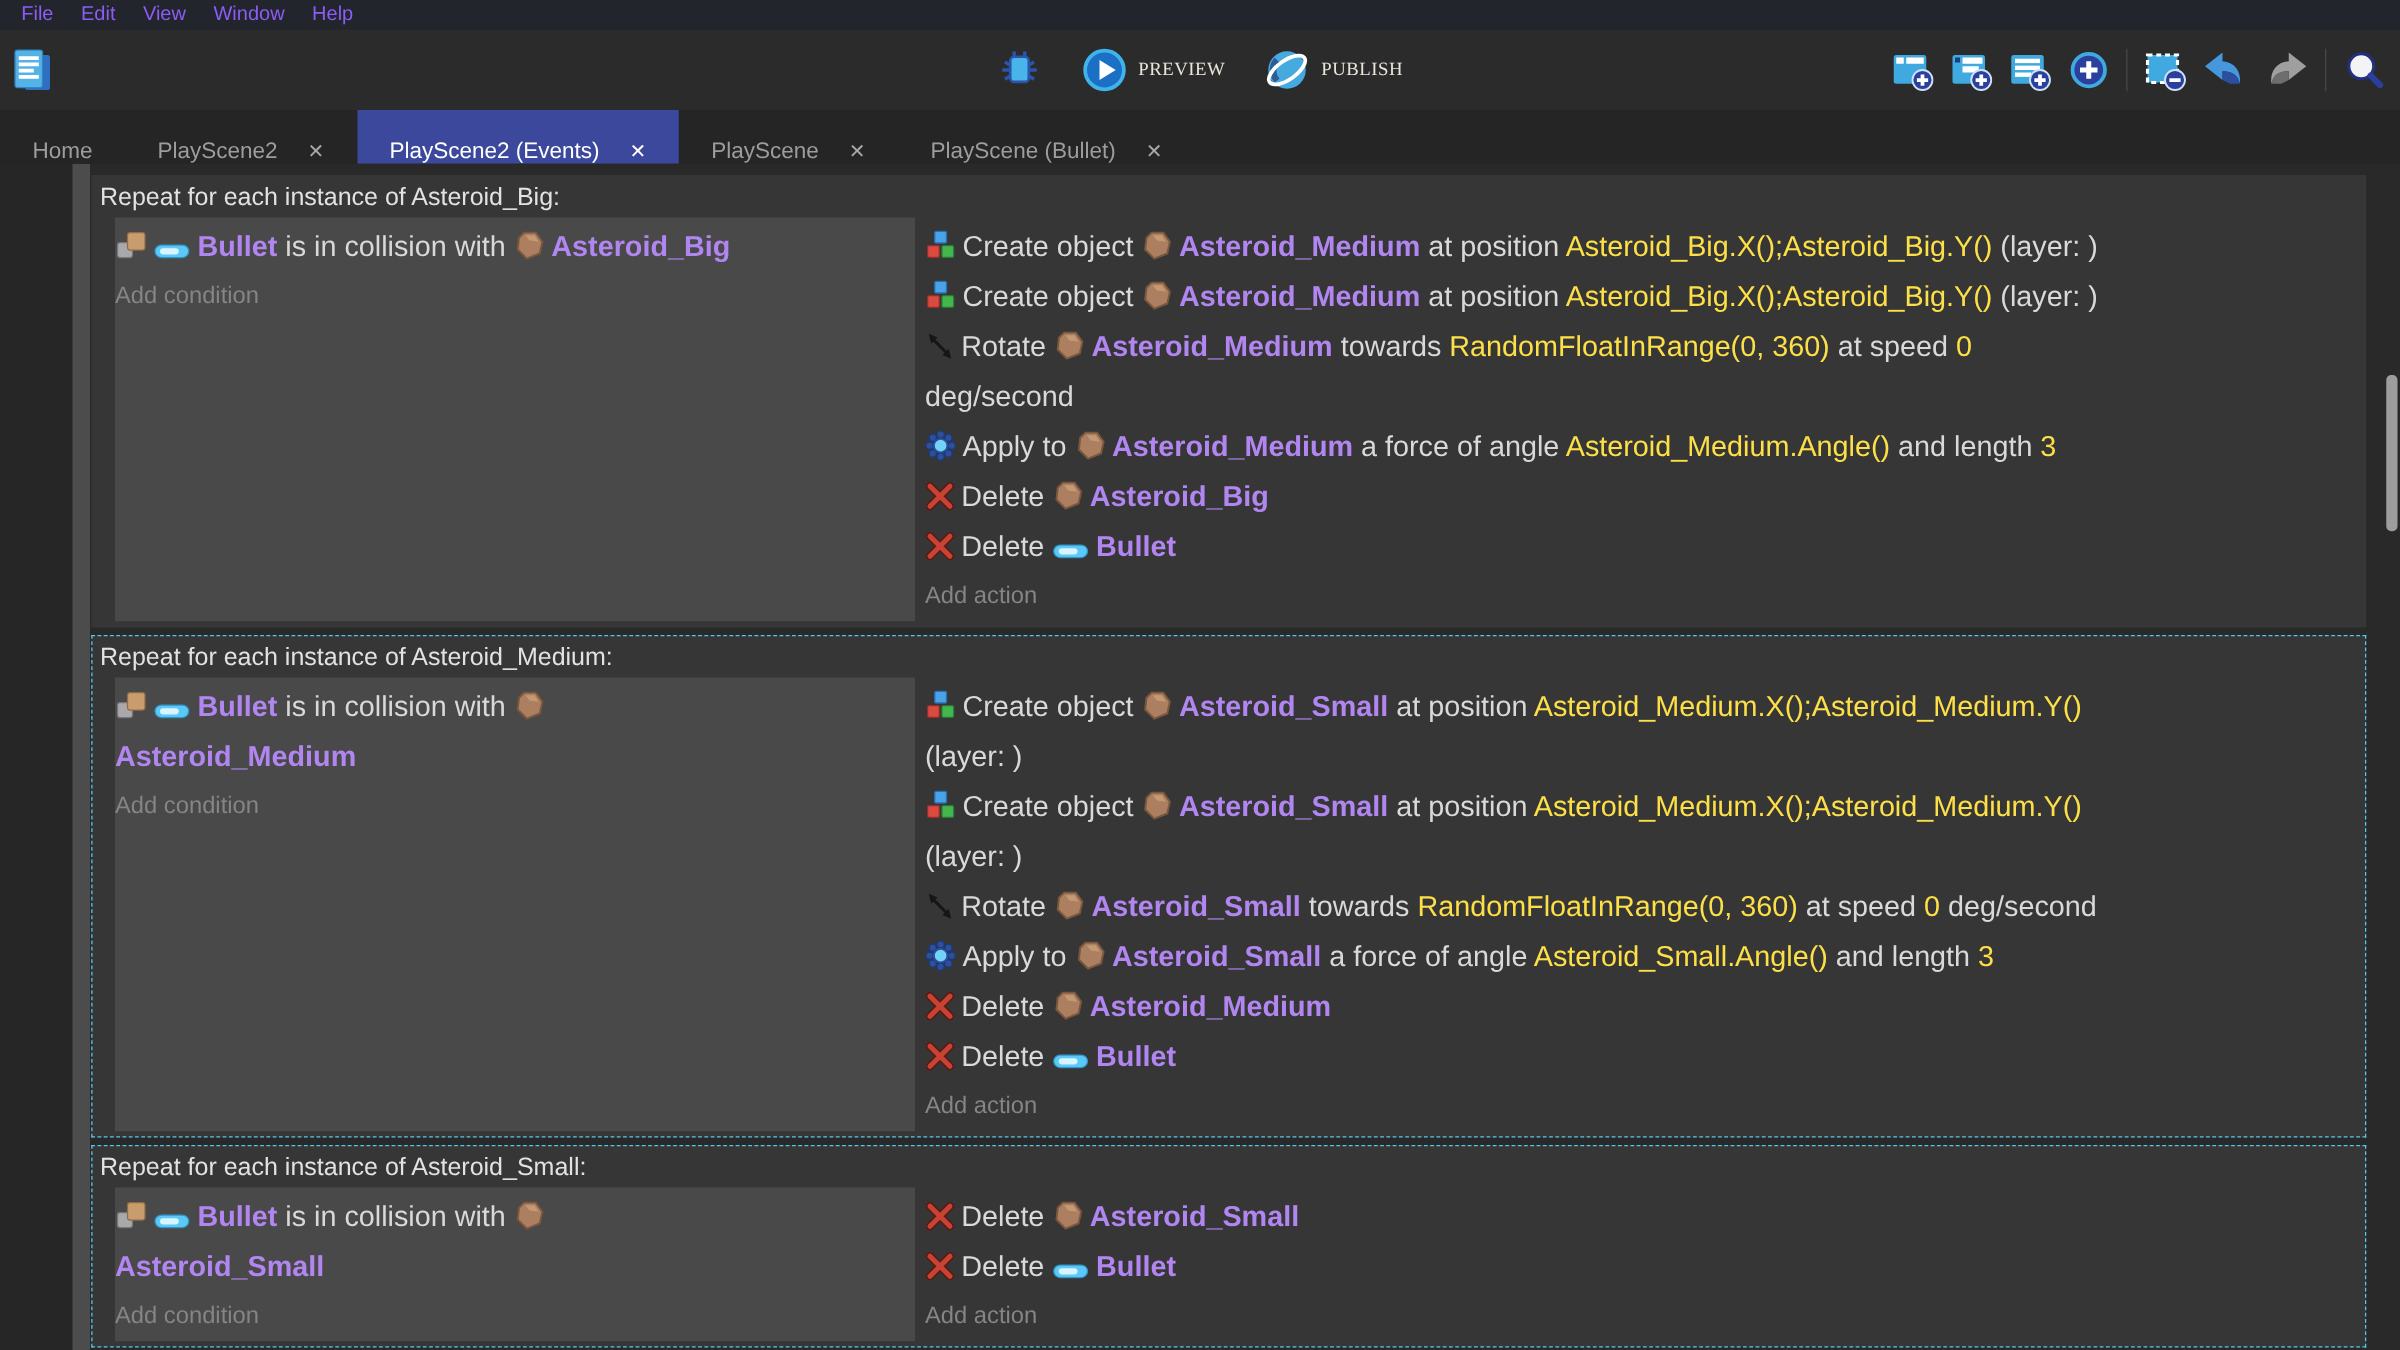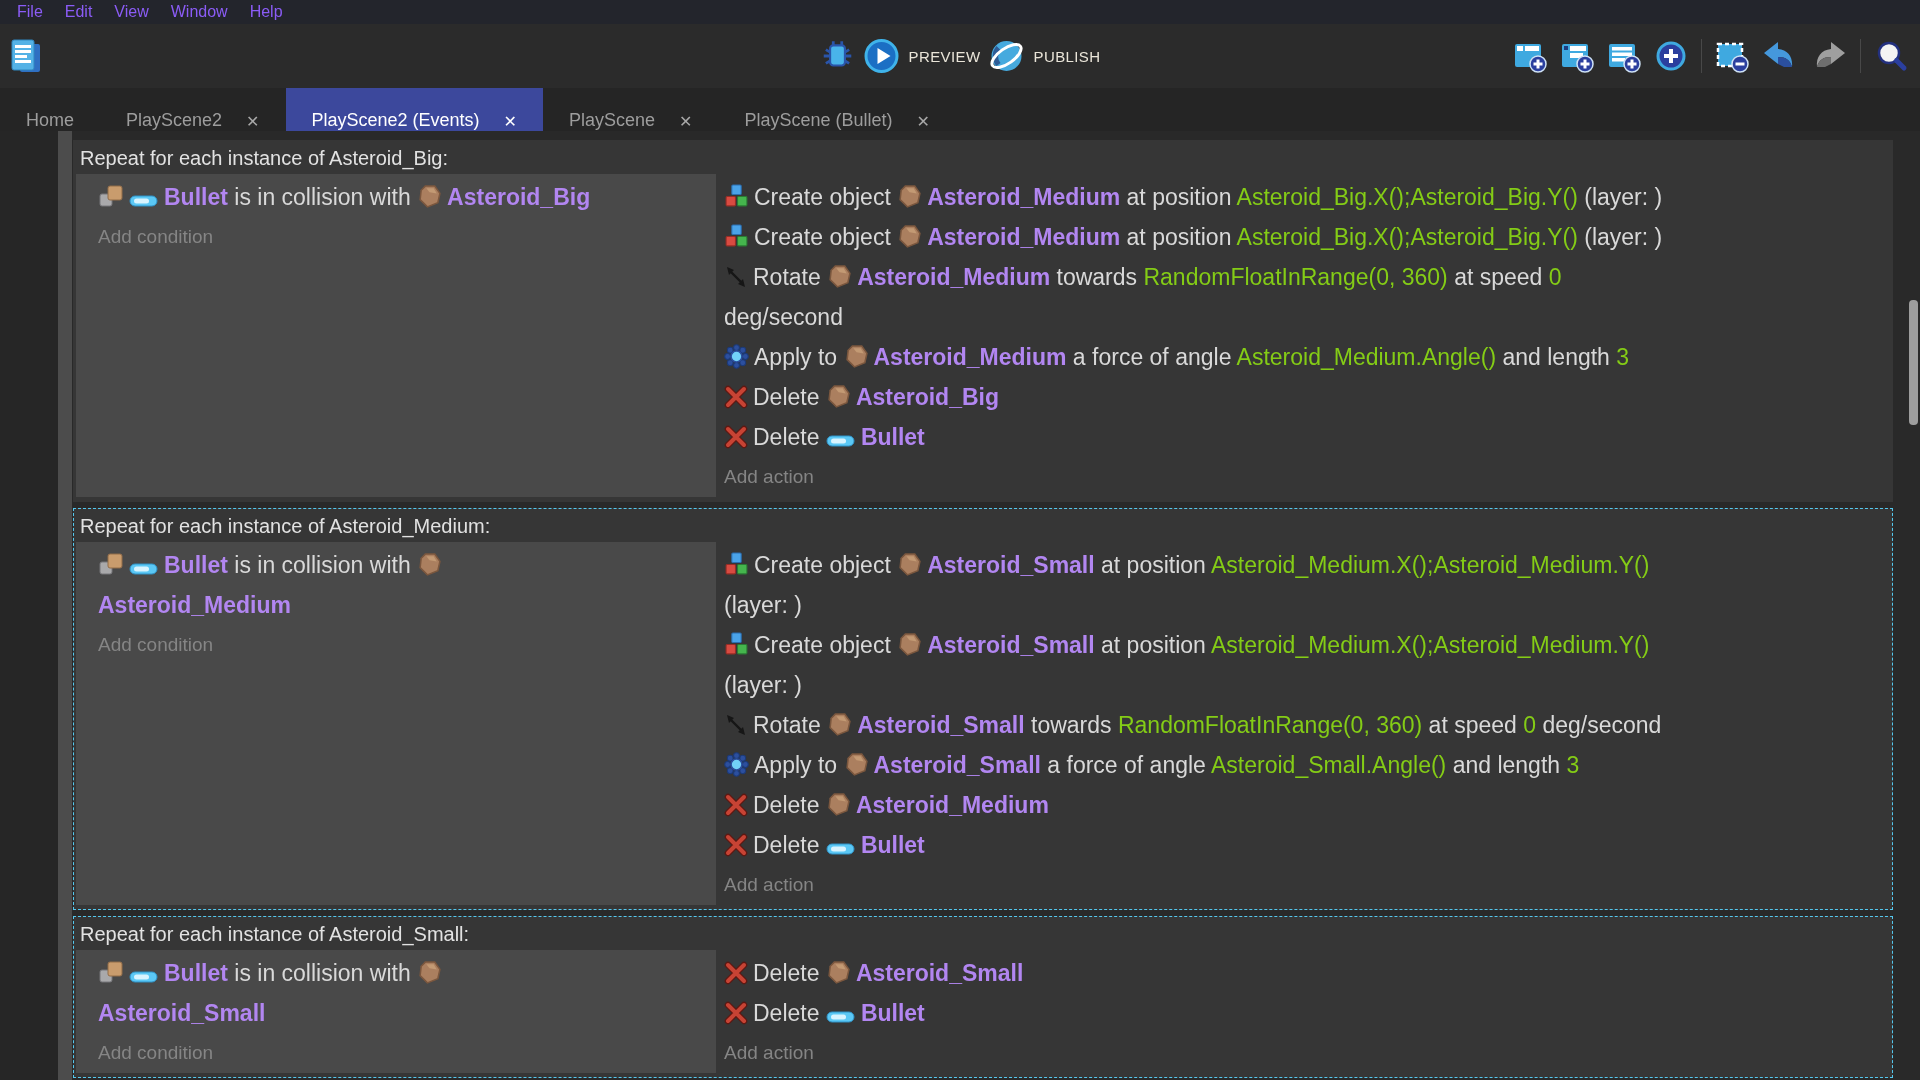--- a/index.html
+++ b/index.html
@@ -7,47 +7,47 @@
   body {
     width:1920px; height:1080px; overflow:hidden; position:relative;
     background:#292929; font-family:"Liberation Sans", sans-serif;
   }
   
   .menubar { height:24px; background:#23252c; display:flex; align-items:center; padding-left:6px; }
   .menu-item { color:#8b5cf6; font-size:16px; padding:0 11px; cursor:default; }
   
   .toolbar { height:64px; background:#2b2b2b; display:flex; align-items:center; position:relative; }
   .toolbar-left { padding-left:8px; display:flex; align-items:center; }
-  .toolbar-center { position:absolute; left:50%; transform:translateX(-50%); display:flex; align-items:center; gap:8px; }
+  .toolbar-center { position:absolute; left:50%; transform:translateX(-50%); display:flex; align-items:center; gap:32px;font-family:Liberation Serif, serif; }
   .toolbar-right { margin-left:auto; display:flex; align-items:center; gap:13px; padding-right:12px; }
   .tb-btn { display:flex; align-items:center; gap:9px; cursor:pointer; }
   .tb-label { color:#eae5d9; font-size:15px; letter-spacing:.4px; }
   .tb-icon svg { display:block; }
   .tb-divider { width:1px; height:34px; background:#484848; }
   
   .tabbar { height:43px; background:#252525; display:flex; align-items:stretch; }
   .tab { display:flex; align-items:flex-end; gap:24px; padding:0 26px; color:#9d9d9d; font-size:18px; cursor:pointer; }
   .tab.active { background:#3c489c; color:#ffffff; }
   .tab-close { font-size:16px; color:#a8a8a8; }
   .tab.active .tab-close { color:#ffffff; }
   
   .events-area { position:relative; height:949px; background:#292929; overflow:hidden; }
   .left-margin { position:absolute; left:0; top:0; width:58px; height:100%; background:#262626; }
   .gutter { position:absolute; left:58px; top:0; width:14px; height:100%; background:#4c4c4c; }
   .events-list { margin-left:73px; width:1820px; padding-top:9px; }
   .event { background:#363636; border:1px solid transparent; margin-bottom:6px; }
   .event.selected { border:1px dashed #55c8ee; }
   .event-header { font-size:20px; color:#e2e2e2; line-height:28px; padding:3px 0 2px 6px; }
   .event-body { display:flex; align-items:stretch; padding:0 0 4px 2px; }
-  .conditions { width:640px; flex:0 0 640px; background:#494949; padding:3px 8px 0 22px; }
+  .conditions { width:640px; flex:0 0 640px; background:#494949; padding:3px 8px 0 0;margin-left:16px; }
   .actions { flex:1; min-width:0; padding:3px 10px 0 8px; }
   .row { font-size:23px; line-height:40px; color:#d9d9d9; cursor:pointer; }
   .seg-n { color:#d9d9d9; }
   .seg-o { color:#b286f1; font-weight:bold; }
-  .seg-e { color:#84cc16; }
+  .seg-e { color:#fde047; }
   .add-btn { font-size:19px; line-height:40px; color:#858585; cursor:pointer; }
   .inline-icon svg { vertical-align:-4px; margin-right:5px; }
   .scroll-thumb { position:absolute; left:1909px; top:300px; width:9px; height:125px; border-radius:4px; background:#9d9d9d; }
 </style>
 </head>
 <body>
 
 <div class="menubar" id="menubar">
     <span class="menu-item">File</span>
     <span class="menu-item">Edit</span>

